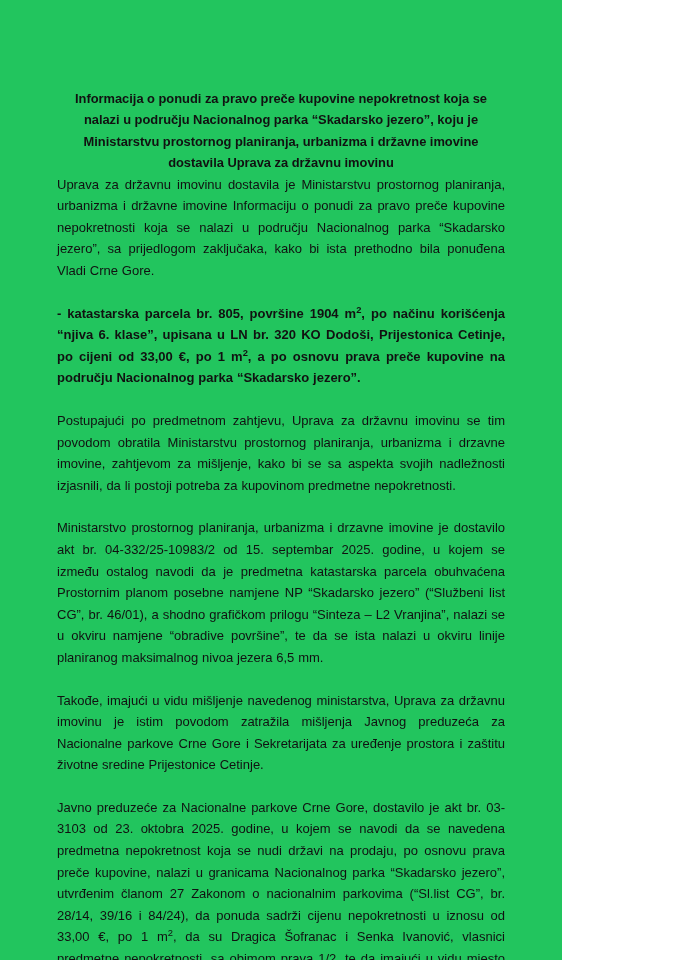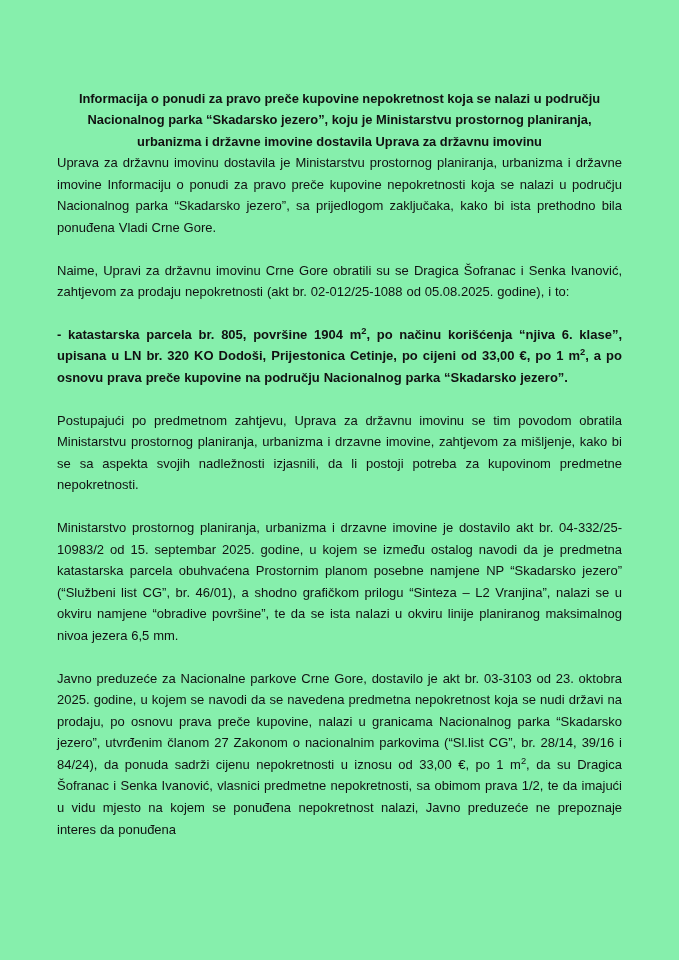--- a/index.html
+++ b/index.html
@@ -11,24 +11,24 @@
   body {
     width: 679px;
     height: 960px;
     overflow: hidden;
     font-family: "Liberation Sans", sans-serif;
     color: #111111;
     -webkit-font-smoothing: antialiased;
   }
   .page {
     position: relative;
-    width: 679px;
+    width: 562px;
     height: 960px;
     box-sizing: border-box;
-    background: #86efac;
+    background: #22c55e;
     padding: 88px 57px 0 57px;
   }
   .doc-title {
     font-size: 12.9px;
     font-weight: bold;
     line-height: 21.4px;
     text-align: center;
     margin: 0 0 0 0;
     letter-spacing: -0.02px;
     padding: 0 2px;
@@ -61,25 +61,25 @@
 <body style="background: rgb(255, 255, 255); color: rgb(17, 17, 17);">
 
 <div class="page">
 
   <h1 class="doc-title">Informacija o ponudi za pravo preče kupovine nepokretnost koja se nalazi u području Nacionalnog parka “Skadarsko jezero”, koju je Ministarstvu prostornog planiranja, urbanizma i državne imovine dostavila Uprava za državnu imovinu</h1>
 
   <div class="body-block">
 
     <p class="para">Uprava za državnu imovinu dostavila je Ministarstvu prostornog planiranja, urbanizma i državne imovine Informaciju o ponudi za pravo preče kupovine nepokretnosti koja se nalazi u području Nacionalnog parka “Skadarsko jezero”, sa prijedlogom zaključaka, kako bi ista prethodno bila ponuđena Vladi Crne Gore.</p>
 
-    <p class="para">Naime, Upravi za državnu imovinu Crne Gore obratili su se  Dragica Šofranac i Senka Ivanović, zahtjevom za prodaju nepokretnosti (akt br. 02-012/25-1088 od 05.08.2025. godine), i to:</p>
 
     <p class="para list-item">- katastarska parcela br. 805, površine 1904 m<sup class="sq">2</sup>, po načinu korišćenja “njiva 6. klase”, upisana u LN br. 320 KO Dodoši, Prijestonica Cetinje, po cijeni od 33,00 €, po 1 m<sup class="sq">2</sup>, a po osnovu prava preče kupovine na području Nacionalnog parka “Skadarsko jezero”.</p>
 
     <p class="para">Postupajući po predmetnom zahtjevu, Uprava za državnu imovinu se tim povodom obratila Ministarstvu prostornog planiranja, urbanizma i drzavne imovine, zahtjevom za mišljenje, kako bi se sa aspekta svojih nadležnosti izjasnili, da li postoji potreba za kupovinom predmetne nepokretnosti.</p>
 
     <p class="para">Ministarstvo prostornog planiranja, urbanizma i drzavne imovine je dostavilo akt br. 04-332/25-10983/2 od 15. septembar 2025. godine, u kojem se između ostalog navodi da je predmetna katastarska parcela obuhvaćena Prostornim planom posebne namjene NP “Skadarsko jezero” (“Službeni list CG”, br. 46/01), a shodno grafičkom prilogu “Sinteza – L2 Vranjina”, nalazi se u okviru namjene “obradive površine”, te da se ista nalazi u okviru linije planiranog maksimalnog nivoa jezera 6,5 mm.</p>
 
+    <p class="para">Takođe, imajući u vidu mišljenje navedenog ministarstva, Uprava za državnu imovinu je istim povodom zatražila mišljenja Javnog preduzeća za Nacionalne parkove Crne Gore i Sekretarijata za uređenje prostora i zaštitu životne sredine Prijestonice Cetinje.</p>
 
     <p class="para">Javno preduzeće za Nacionalne parkove Crne Gore, dostavilo je akt br. 03-3103 od 23. oktobra 2025. godine, u kojem se navodi da se navedena predmetna nepokretnost koja se nudi državi na prodaju, po osnovu prava preče kupovine, nalazi u granicama Nacionalnog parka “Skadarsko jezero”, utvrđenim članom 27 Zakonom o nacionalnim parkovima (“Sl.list CG”, br. 28/14, 39/16 i 84/24), da ponuda sadrži cijenu nepokretnosti u iznosu od 33,00 €, po 1 m<sup class="sq">2</sup>, da su Dragica Šofranac i Senka Ivanović, vlasnici predmetne nepokretnosti, sa obimom prava 1/2, te da imajući u vidu mjesto na kojem se ponuđena nepokretnost nalazi, Javno preduzeće ne prepoznaje interes da ponuđena</p>
 
   </div>
 </div>
 
 </body></html>

